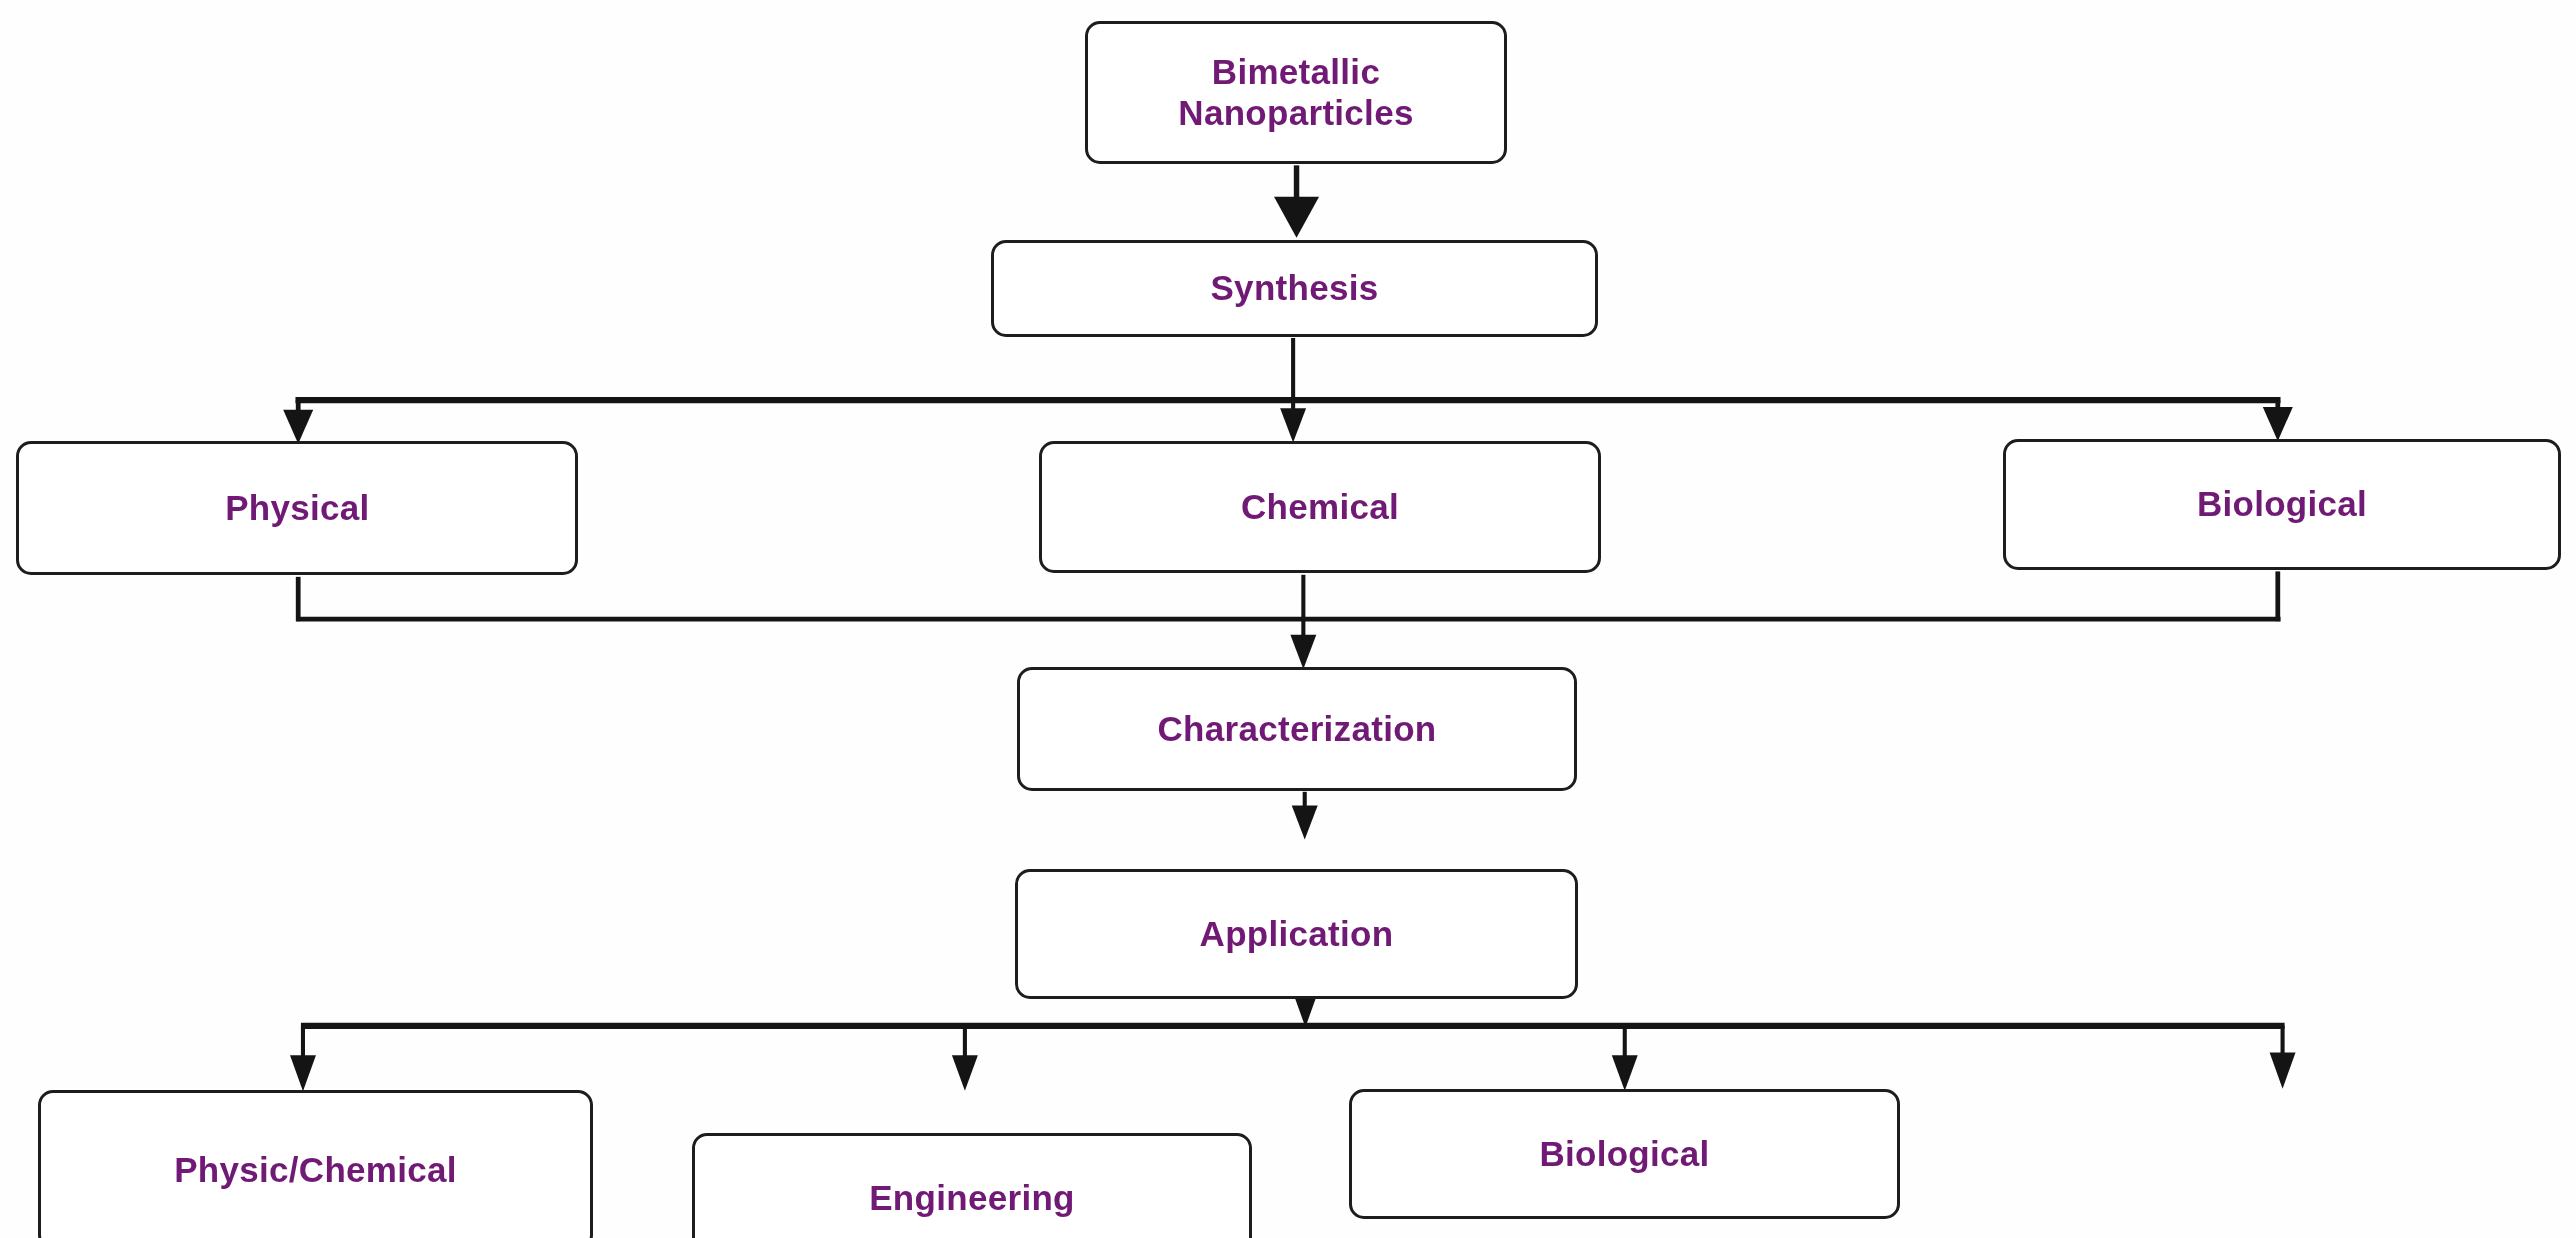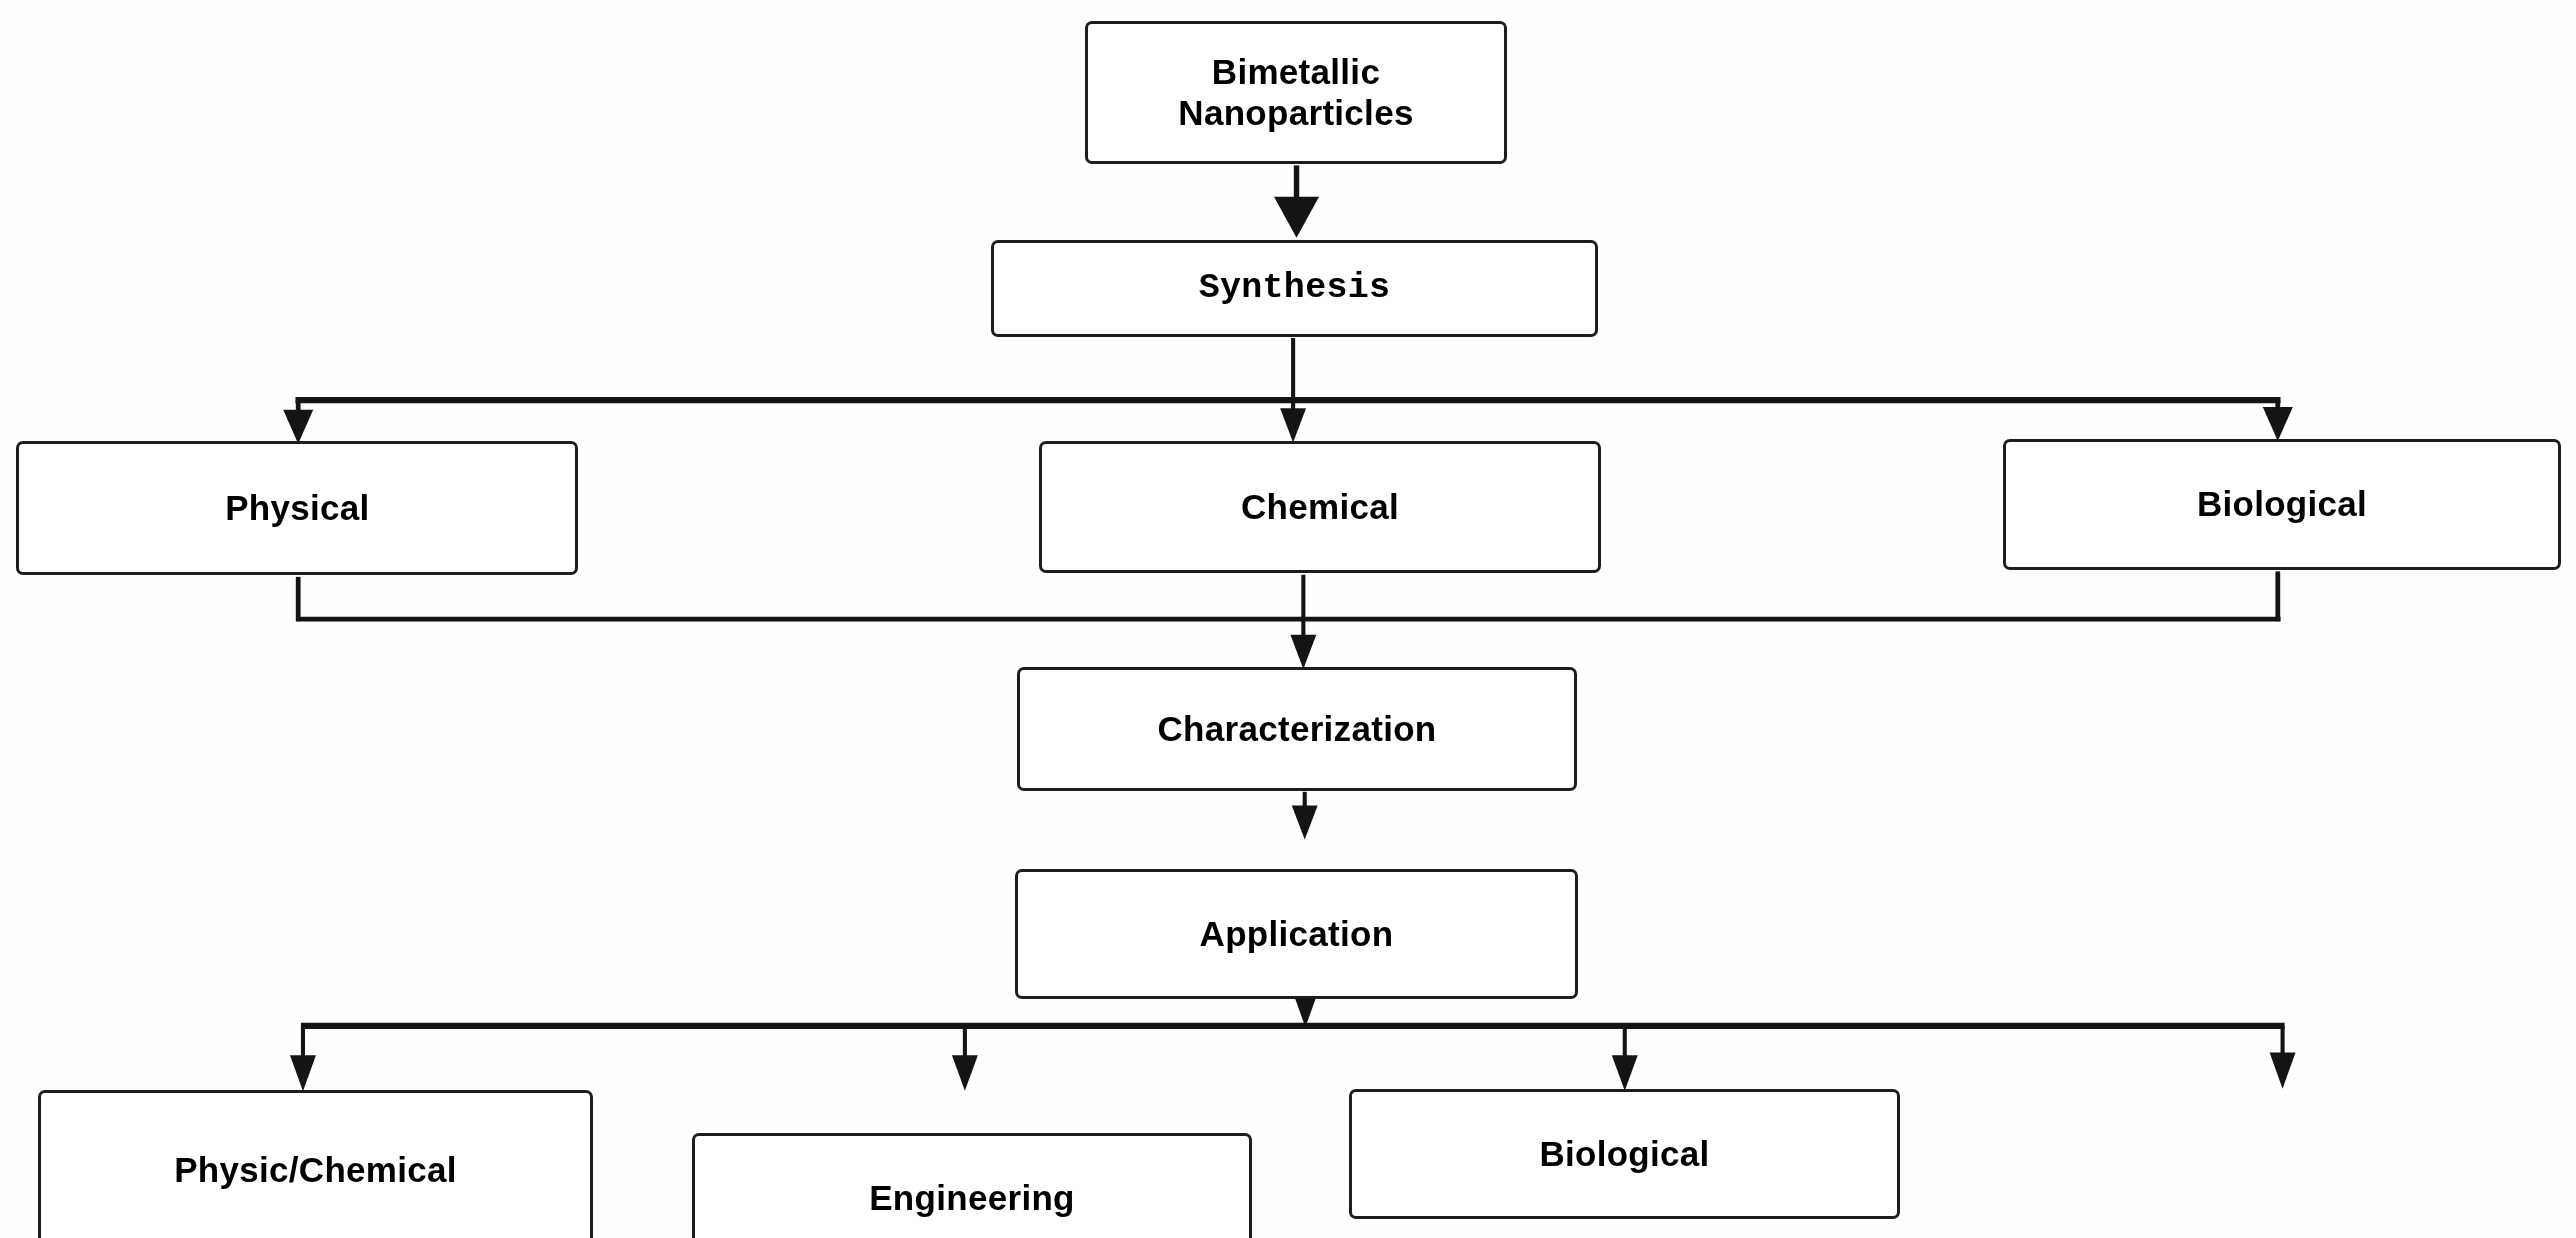--- a/index.html
+++ b/index.html
@@ -20,31 +20,31 @@
     left: 0;
     top: 0;
     width: 2576px;
     height: 1239px;
   }
   .node {
     position: absolute;
     box-sizing: border-box;
     background: #ffffff;
     border: 3.4px solid #1d1d1d;
-    border-radius: 7px;
+    border-radius: 15px;
     display: flex;
     flex-direction: column;
     align-items: center;
     justify-content: center;
     text-align: center;
     font-weight: 700;
     font-size: 35px;
     line-height: 1.15;
     letter-spacing: 0.3px;
-    color: #000000;
+    color: #701a75;
   }
   .node .label { display: block; }
 </style>
 </head>
 <body>
 
 <div id="canvas">
 
   <svg id="connectors" viewBox="0 0 3775 1815" xmlns="http://www.w3.org/2000/svg">
     <g stroke="#141414" fill="#141414">
@@ -104,21 +104,21 @@
         <polygon points="3326,1542 3364,1542 3345,1595" stroke="none"></polygon>
       </g>
     </g>
   </svg>
 
   <div class="node" style="left:1085px; top:21px; width:422px; height:143px;">
     <span class="label">Bimetallic</span>
     <span class="label">Nanoparticles</span>
   </div>
 
-  <div class="node" style="left:991px; top:240px; width:607px; height:97px;font-family:Liberation Mono, monospace;">
+  <div class="node" style="left:991px; top:240px; width:607px; height:97px;">
     <span class="label">Synthesis</span>
   </div>
 
   <div class="node" style="left:16.4px; top:441px; width:562px; height:134px;">
     <span class="label">Physical</span>
   </div>
 
   <div class="node" style="left:1039px; top:441px; width:562px; height:132px;">
     <span class="label">Chemical</span>
   </div>

